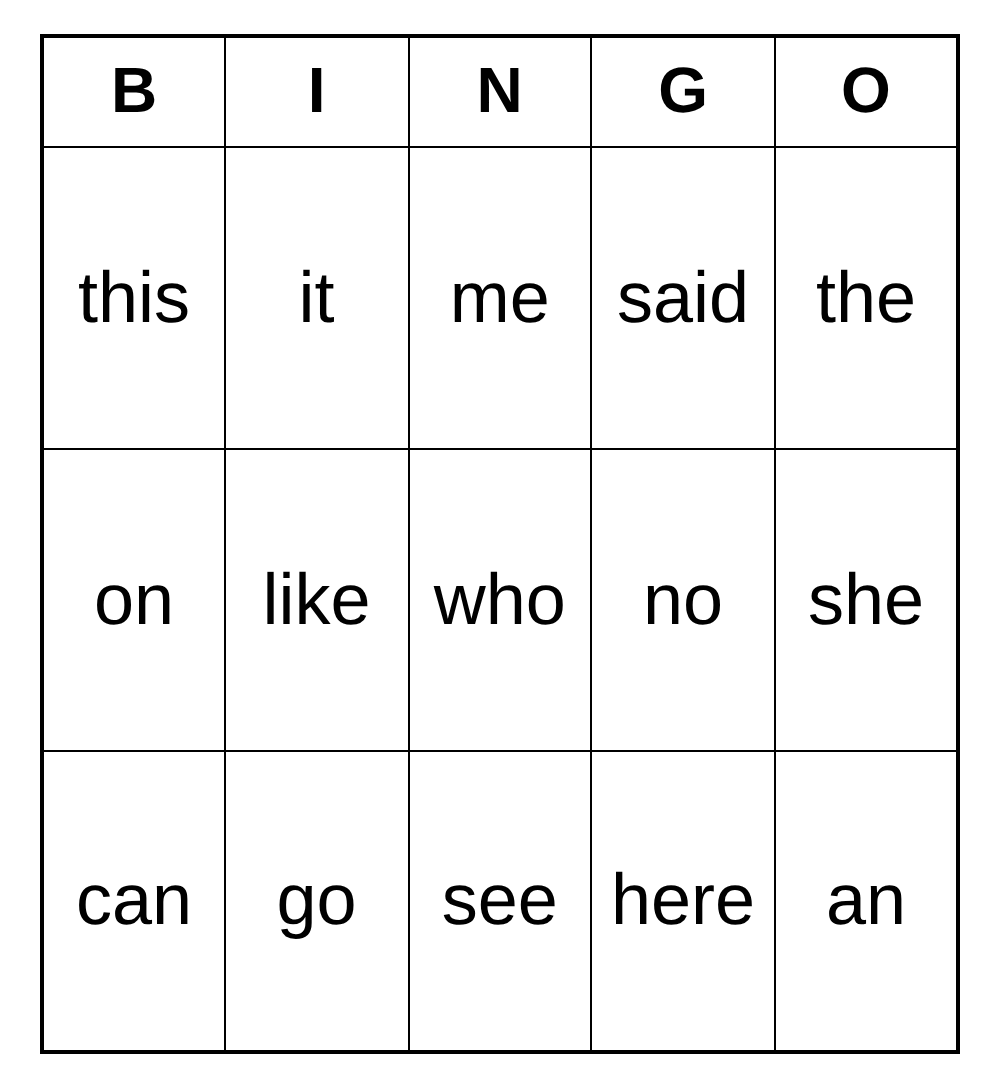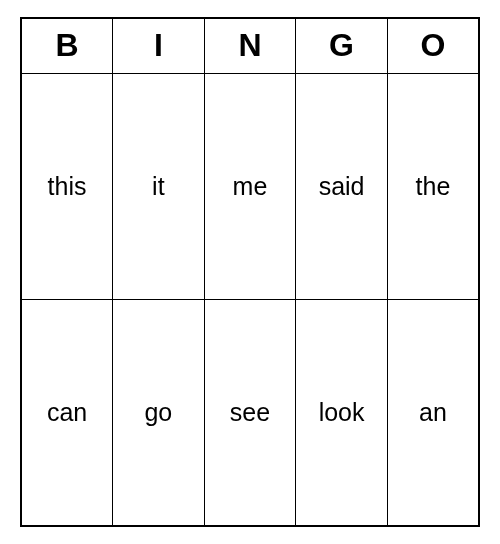--- a/index.html
+++ b/index.html
@@ -22,21 +22,21 @@
       border: 2px solid #000;
       border-collapse: collapse;
       width: 460px;
       height: 510px;
     }
 
     .bingo-card td, .bingo-card th {
       border: 1.5px solid #000;
       text-align: center;
       vertical-align: middle;
-      font-size: 25px;
+      font-size: 36px;
       width: 92px;
       height: 85px;
     }
 
     .bingo-card thead th {
       font-size: 32px;
       font-weight: bold;
       height: 55px;
     }
   </style>
@@ -55,20 +55,27 @@
   </thead>
   <tbody id="bingo-body">
   <tr>
         <td>this</td>
         <td>it</td>
         <td>me</td>
         <td>said</td>
         <td>the</td>
       </tr>
       <tr>
+        <td>on</td>
+        <td>like</td>
+        <td>who</td>
+        <td>no</td>
+        <td>she</td>
+      </tr>
+      <tr>
         <td>can</td>
         <td>go</td>
         <td>see</td>
-        <td>look</td>
+        <td>here</td>
         <td>an</td>
       </tr>
     </tbody>
 </table>
 
 </body></html>

